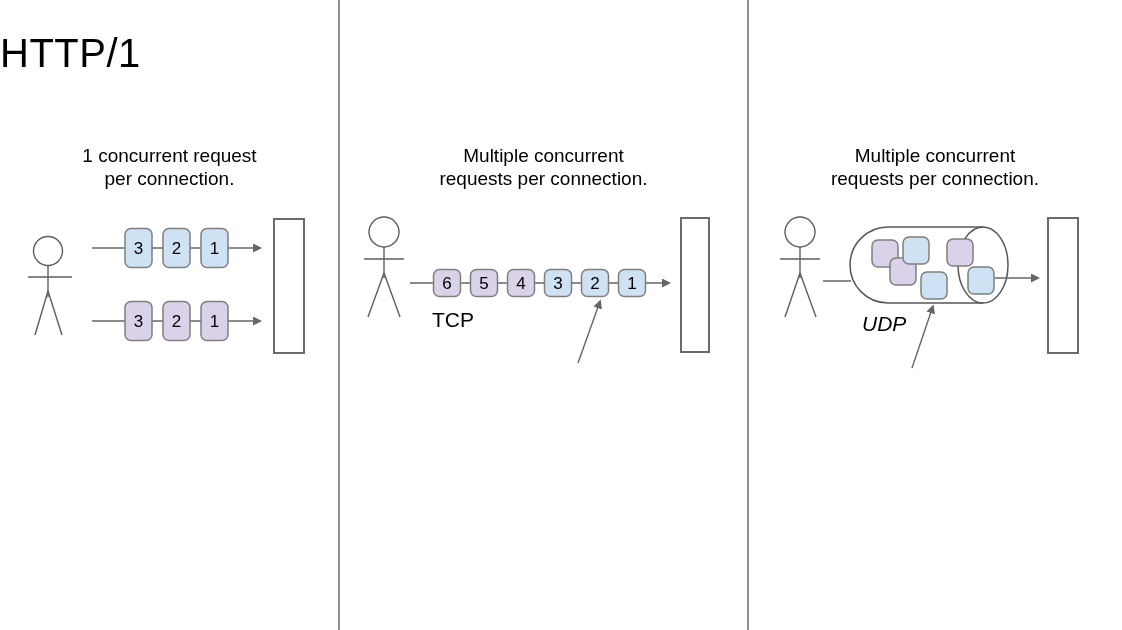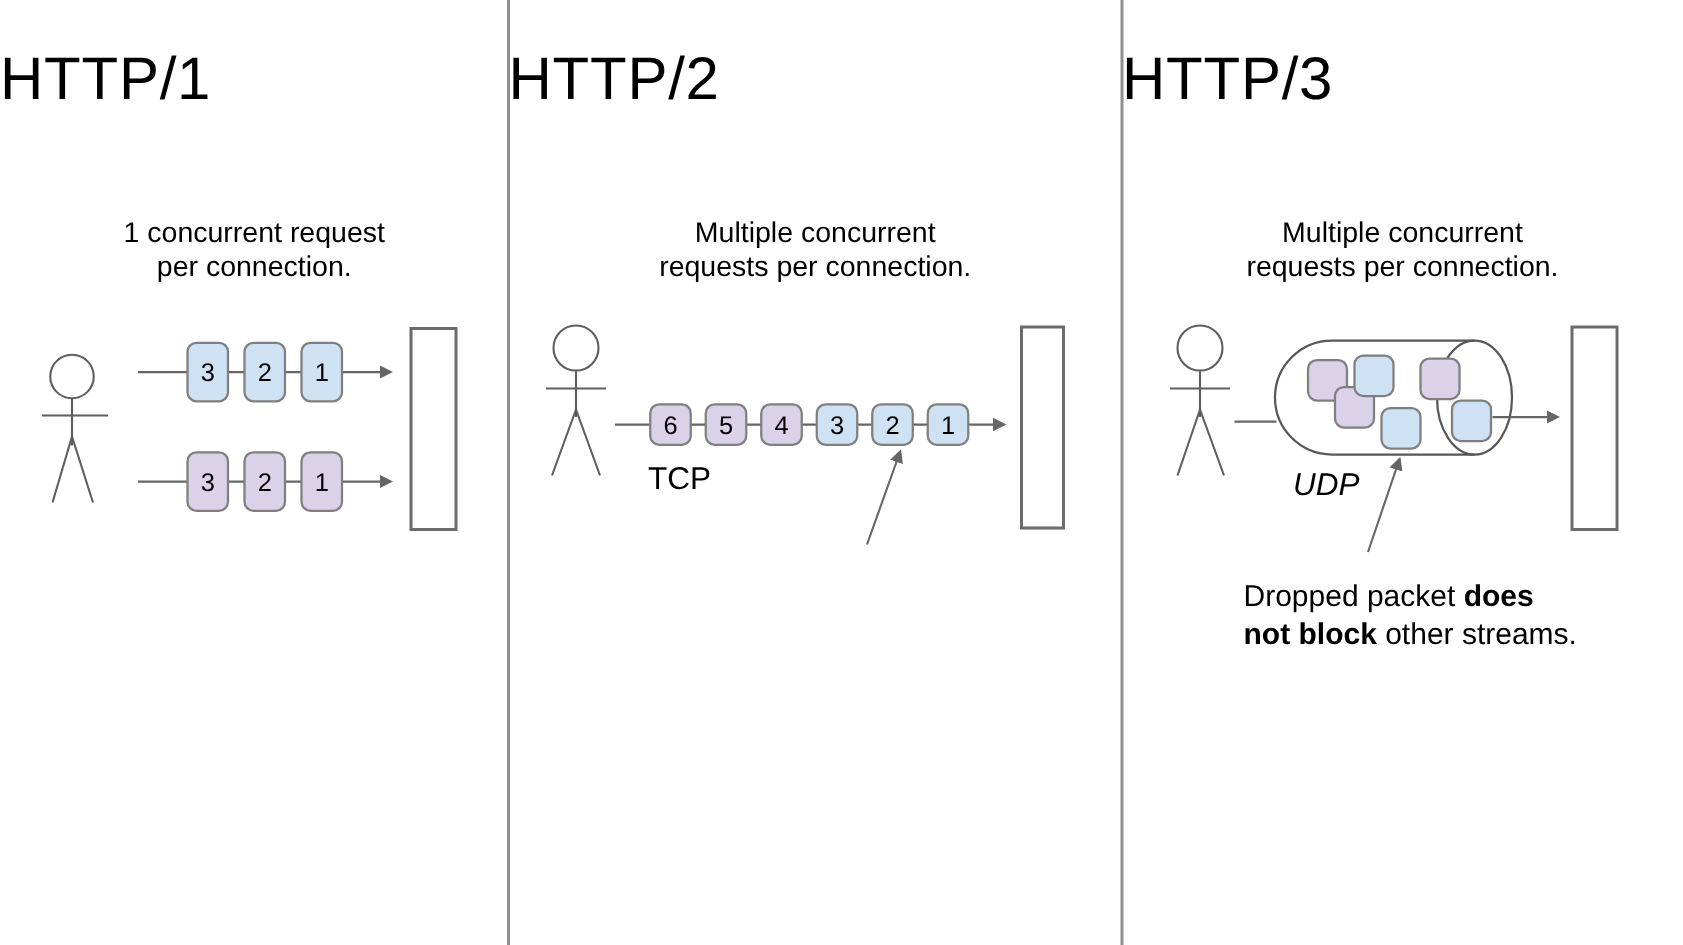--- a/index.html
+++ b/index.html
@@ -36,35 +36,32 @@
 </style>
 </head>
 <body>
 
 <div class="canvas">
 
   <div class="divider" id="divider-1"></div>
   <div class="divider" id="divider-2"></div>
 
   <div class="col-title" id="title-1">HTTP/1</div>
-  <div class="col-title" id="title-2">HTTP/2</div>
-  <div class="col-title" id="title-3">HTTP/3</div>
 
   <div class="col-subtitle" id="subtitle-1">1 concurrent request
 per connection.</div>
   <div class="col-subtitle" id="subtitle-2">Multiple concurrent
 requests per connection.</div>
   <div class="col-subtitle" id="subtitle-3">Multiple concurrent
 requests per connection.</div>
 
   <div class="transport-label" id="tcp-label">TCP</div>
   <div class="transport-label" id="udp-label">UDP</div>
 
 
-  <div class="annotation" id="annotation-3"><span>Dropped packet </span><b>does</b><br><b>not block</b><span> other streams.</span></div>
 
   <svg width="1122" height="630" viewBox="0 0 1122 630">
     <defs>
       <marker id="arr" markerWidth="10" markerHeight="9" refX="1" refY="4.5" orient="auto" markerUnits="userSpaceOnUse">
         <path d="M0,0 L9,4.5 L0,9 Z" fill="#666666"></path>
       </marker>
     </defs>
 
     <g stroke="#5e5e5e" stroke-width="1.4" fill="none">
       <circle cx="48" cy="251" r="14.5"></circle>

